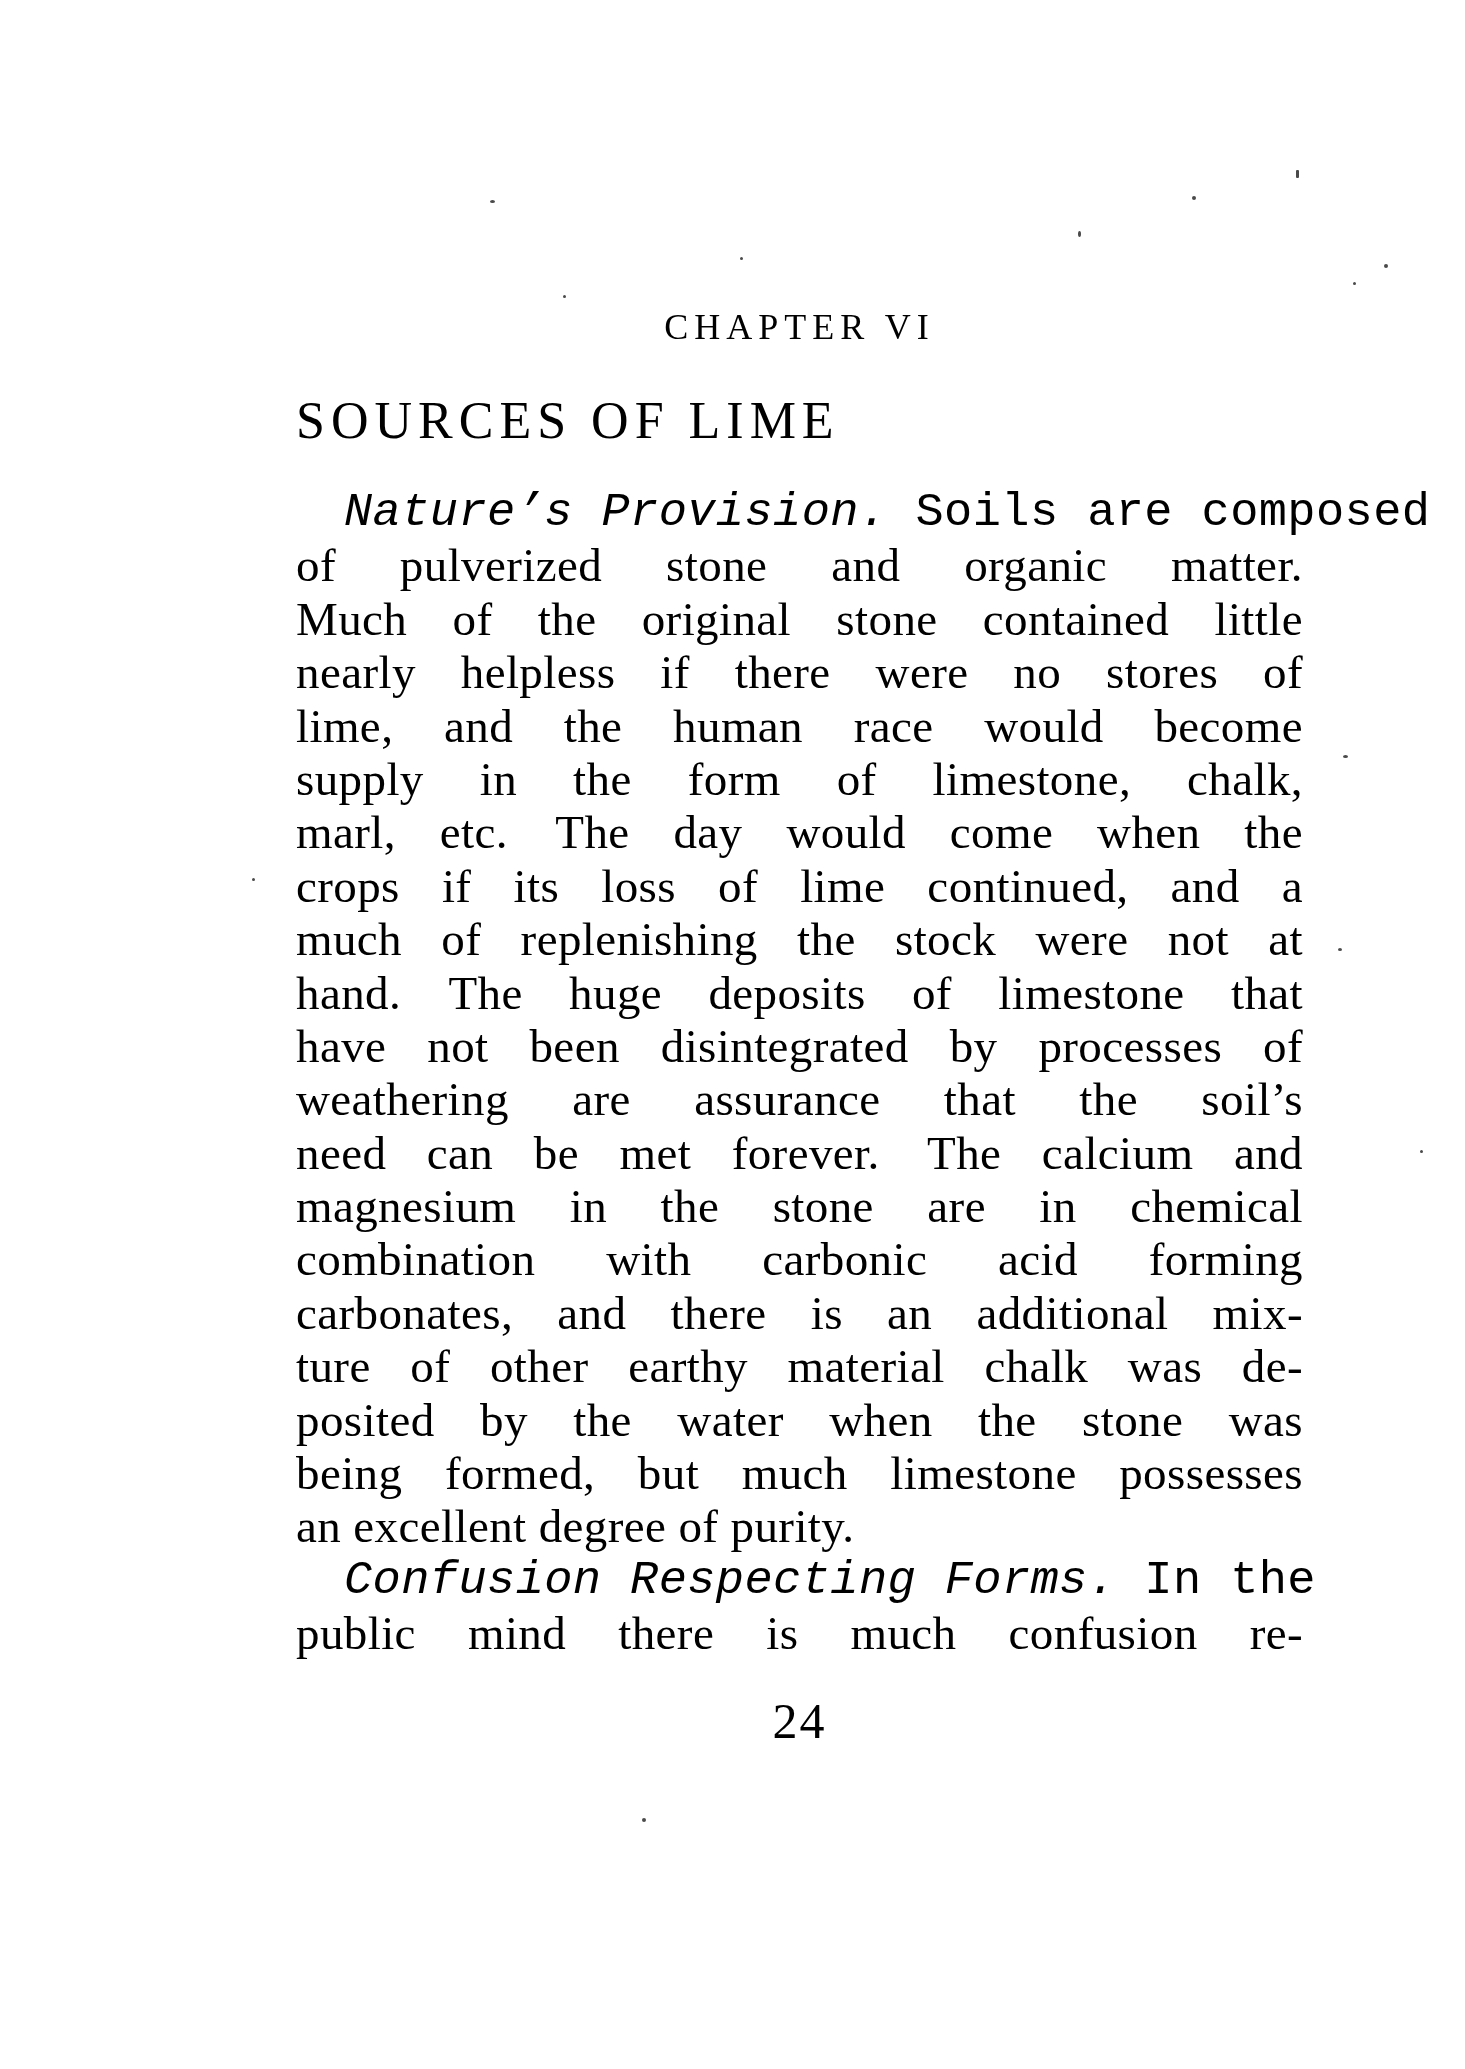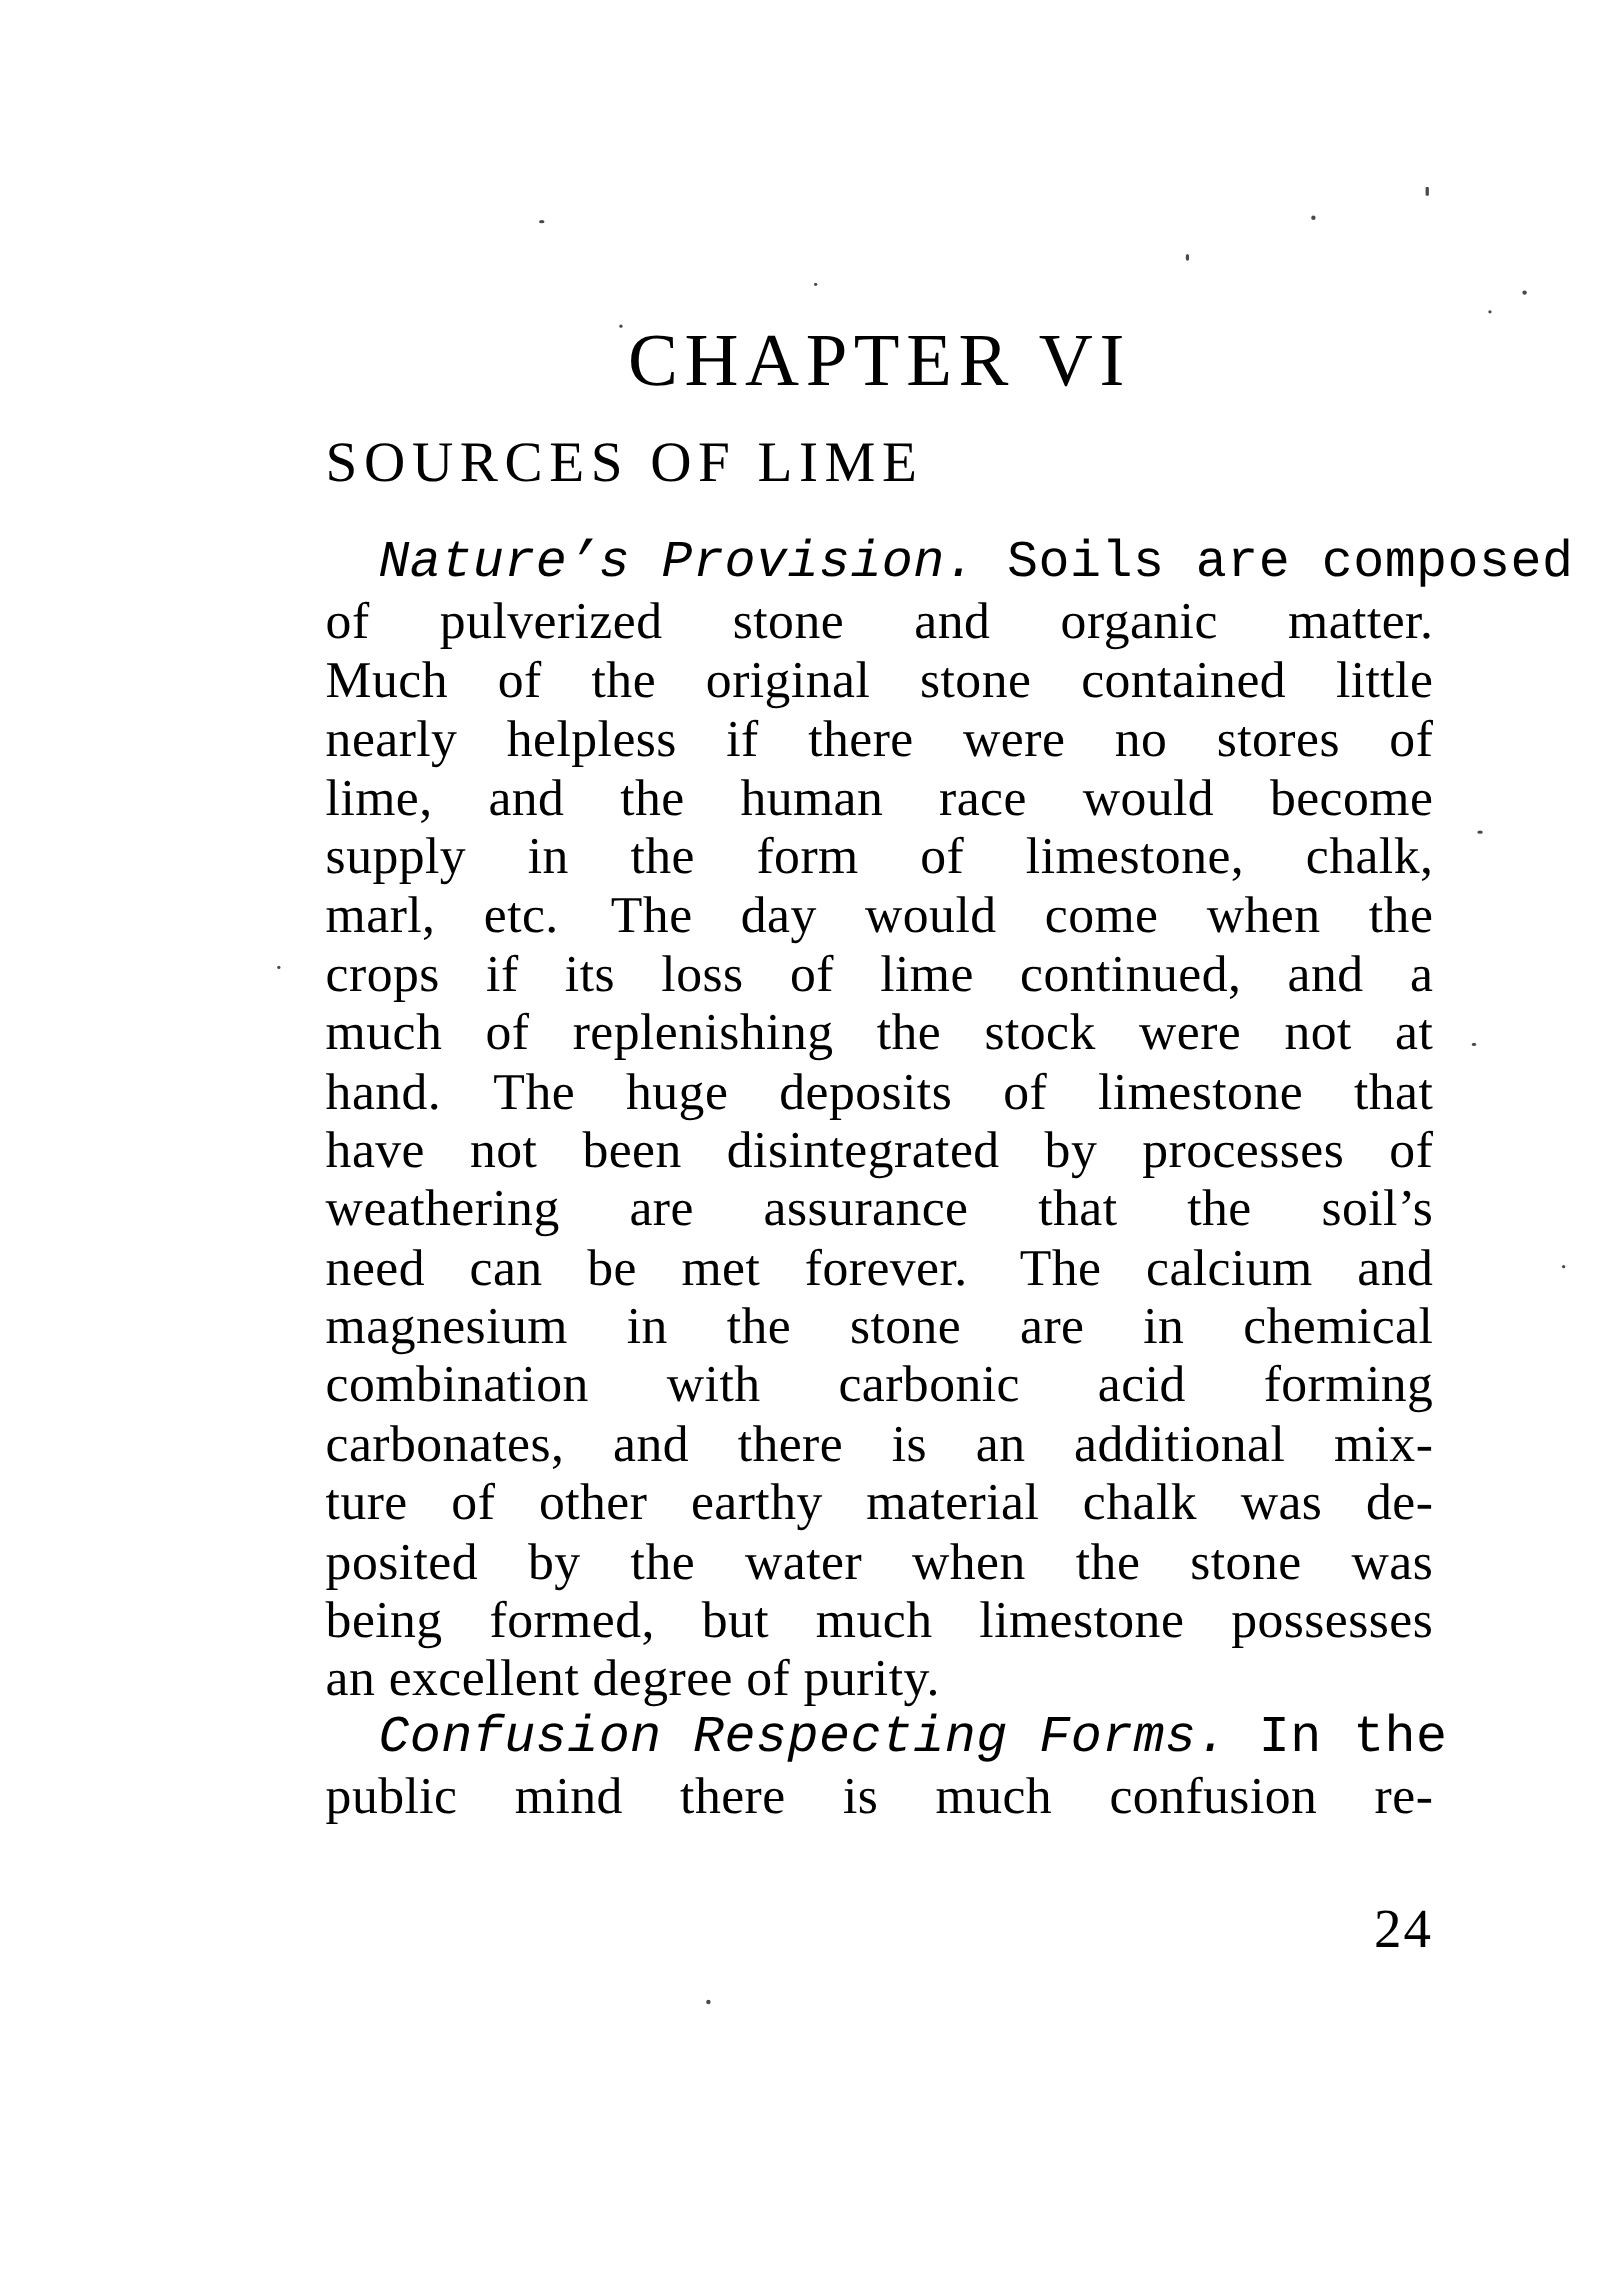--- a/index.html
+++ b/index.html
@@ -15,21 +15,21 @@
   }
   .textblock {
     position: absolute;
     left: 296px;
     top: 0;
     width: 1007px;
   }
   .heading1 {
     margin-top: 300px;
     text-align: center;
-    font-size: 68px;
+    font-size: 36px;
     line-height: 54px;
     letter-spacing: 6px;
     white-space: nowrap;
   }
   .heading2 {
     margin-top: 40px;
     text-align: left;
     font-size: 52px;
     line-height: 54px;
     letter-spacing: 6px;
@@ -48,22 +48,22 @@
     overflow: visible;
     white-space: nowrap;
   }
   .line.indent { text-indent: 48px; font-family: Liberation Mono, monospace; }
   .line.end { text-align-last: left; }
   .lead {
     font-style: italic;
     margin-right: 28px;
   }
   .page-number {
-    margin-top: 66px;
-    text-align: right;
+    margin-top: 34px;
+    text-align: center;
     font-size: 50px;
     line-height: 52px;
     letter-spacing: 2px;
   }
   .speck {
     position: absolute;
     background: #2a2a2a;
     border-radius: 50%;
     width: 4px;
     height: 4px;

